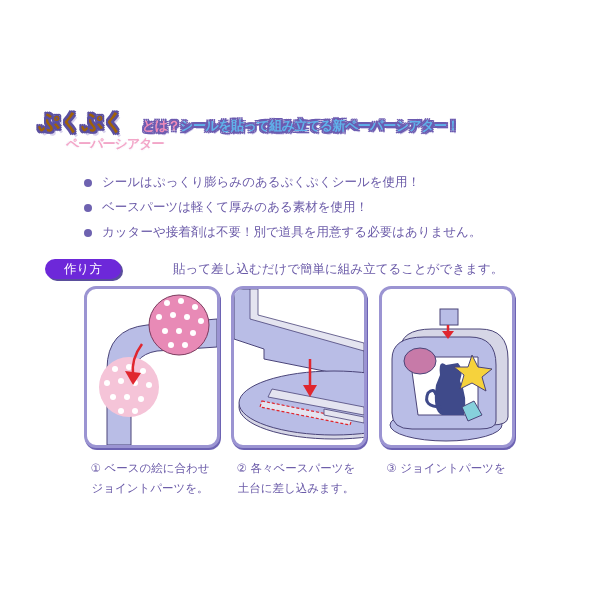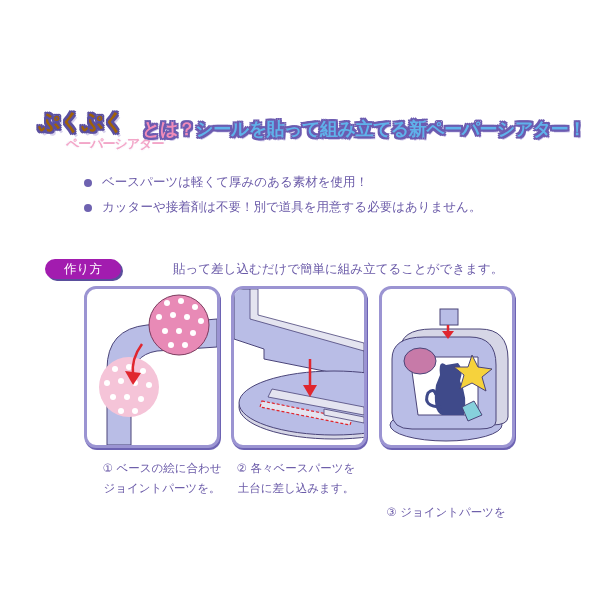--- a/index.html
+++ b/index.html
@@ -13,63 +13,67 @@
     letter-spacing: -1px;
     text-shadow: -2px -2px 0 #5b4fa0, 2px -2px 0 #5b4fa0, -2px 2px 0 #5b4fa0, 2px 2px 0 #5b4fa0, 0 2px 0 #5b4fa0, 0 -2px 0 #5b4fa0, 2px 0 0 #5b4fa0, -2px 0 0 #5b4fa0, 3px 4px 0 #d8d2ec;
   }
   .logo-bottom {
     position: absolute; left: 0; top: 28px; font-size: 13px; font-weight: bold; color: #f3a6c8;
     letter-spacing: -1px; white-space: nowrap;
     text-shadow: -2px -2px 0 #fff, 2px -2px 0 #fff, -2px 2px 0 #fff, 2px 2px 0 #fff, 0 0 3px #d9d3ee;
     margin-left: 36px;
   }
   .headline {
-    position: absolute; left: 142px; top: 117px; font-size: 18px; font-weight: bold; white-space: nowrap;
+    position: absolute; left: 142px; top: 117px; font-size: 13px; font-weight: bold; white-space: nowrap;
     letter-spacing: -0.5px;
   }
   .headline .pink { color: #f08cb9; }
   .headline .blue { color: #5fb2ea; }
   .headline span {
     text-shadow: -2px -2px 0 #6c5bb0, 2px -2px 0 #6c5bb0, -2px 2px 0 #6c5bb0, 2px 2px 0 #6c5bb0, 0 2px 0 #6c5bb0, 0 -2px 0 #6c5bb0, 2px 0 0 #6c5bb0, -2px 0 0 #6c5bb0, 2px 3px 0 #cfc8e8;
   }
   .bullets { position: absolute; left: 84px; top: 170px; margin: 0; padding: 0; list-style: none; }
   .bullets li { display: flex; align-items: center; height: 25px; font-size: 12.5px; color: #6a5aa8; white-space: nowrap; }
   .bullets .dot { width: 8px; height: 8px; border-radius: 50%; background: #6e62b0; margin-right: 10px; flex: none; }
   .howto { position: absolute; left: 45px; top: 259px; display: flex; align-items: center; }
   .howto-badge {
-    width: 76px; height: 20px; border-radius: 10px; background: #a21caf; color: #fff;
+    width: 76px; height: 20px; border-radius: 10px; background: #6d28d9; color: #fff;
     font-size: 12.5px; display: flex; align-items: center; justify-content: center;
     box-shadow: 2px 2px 0 #5a4e9c; margin-right: 14px;
   }
   .howto-text { font-size: 12.5px; color: #6a5aa8; white-space: nowrap; padding-left: 38px; }
   .panel {
     position: absolute; top: 286px; width: 130px; height: 156px; border: 3px solid #9b94d2;
     border-radius: 12px; background: #fff; overflow: hidden;
     box-shadow: 1px 2px 0 #6d63b3;
   }
   .p1 { left: 84px; } .p2 { left: 231px; } .p3 { left: 379px; }
   .panel svg { position: absolute; left: 0; top: 0; }
   .caption {
     position: absolute; top: 458px; font-size: 11.5px; color: #6a5aa8; line-height: 20px; text-align: center; white-space: nowrap;
   }
-  .c1 { left: 82px; width: 160px; } .c2 { left: 216px; width: 160px; } .c3 { left: 366px; width: 160px; margin-top: 44px; }
+  .c1 { left: 70px; width: 160px; } .c2 { left: 216px; width: 160px; } .c3 { left: 366px; width: 160px; }
 </style>
 </head>
 <body>
 
 <div class="logo">
   <div class="logo-top">ぷくぷく</div>
   <div class="logo-bottom">ペーパーシアター</div>
 </div>
 
 <div class="headline">
   <span class="pink">とは？</span><span class="blue">シールを貼って組み立てる新ペーパーシアター！</span>
 </div>
 
 <ul class="bullets">
+  <li>
+      <span class="dot"></span>
+      <span>シールはぷっくり膨らみのあるぷくぷくシールを使用！</span>
+    </li>
   <li>
       <span class="dot"></span>
       <span>ベースパーツは軽くて厚みのある素材を使用！</span>
     </li>
   <li>
       <span class="dot"></span>
       <span>カッターや接着剤は不要！別で道具を用意する必要はありません。</span>
     </li>
 </ul>
 

